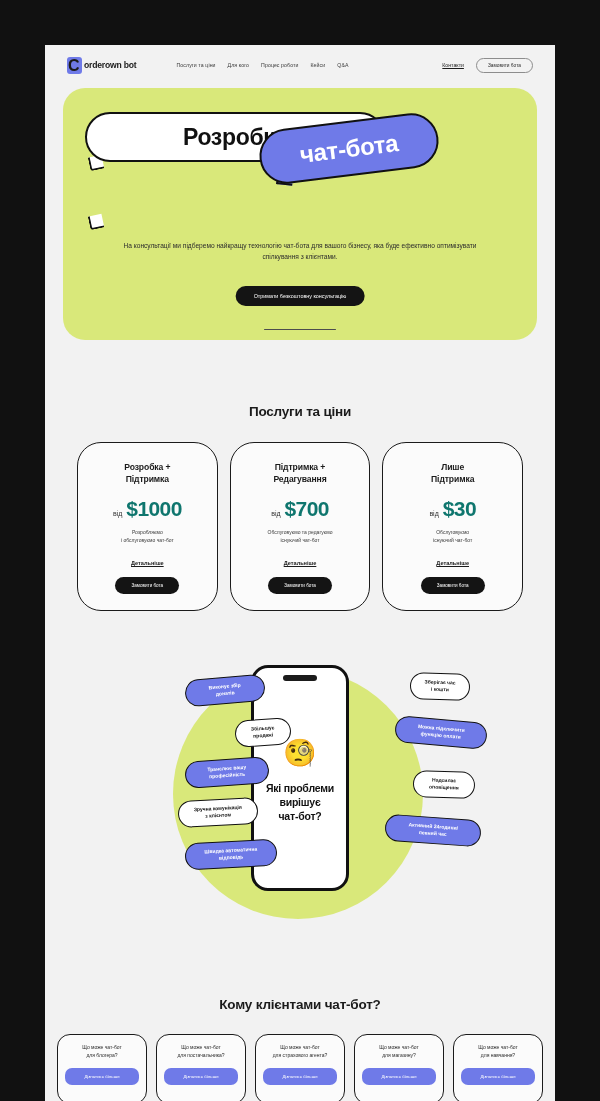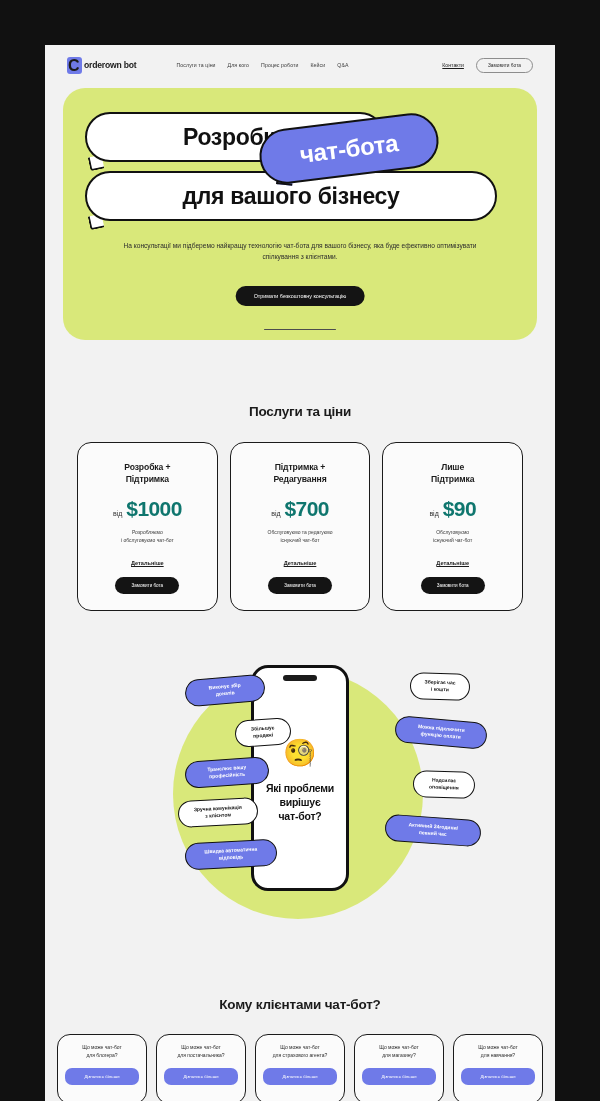--- a/index.html
+++ b/index.html
@@ -260,21 +260,21 @@
 
   .price-grid {
     display: flex;
     gap: 12px;
     padding: 23px 32px 0 32px;
   }
   .price-card {
     flex: 1 1 0;
     background: #fbfbfb;
     border: 1.1px solid #1b1b1b;
-    border-radius: 14px;
+    border-radius: 24px;
     padding: 18px 10px 16px 10px;
     display: flex;
     flex-direction: column;
     align-items: center;
     min-height: 148px;
   }
   .price-card .pc-title {
     font-size: 8.6px;
     font-weight: 700;
     color: #1b1b1b;
@@ -476,23 +476,20 @@
         <div class="bubble-line one">
           <span class="txt">Розробка</span>
         </div>
 
         <div class="badge-tail"></div>
         <div class="badge-chatbot">
           <span class="txt">чат-бота</span>
         </div>
 
         <div class="tail t2"></div>
-        <div class="bubble-line two">
-          <span class="txt">для вашого бізнесу</span>
-        </div>
       </div>
 
       <p class="hero-sub">На консультації ми підберемо найкращу технологію чат-бота для вашого бізнесу, яка буде ефективно оптимізувати спілкування з клієнтами.</p>
       <button class="btn-hero">Отримати безкоштовну консультацію</button>
       <div class="hero-divider"></div>
     </section>
 
     <section class="pricing">
       <h2 class="section-title">Послуги та ціни</h2>
       <div class="price-grid">
@@ -521,21 +518,21 @@
 існуючий чат-бот</div>
           <a href="#" class="pc-more">Детальніше</a>
           <button class="btn-order-card">Замовити бота</button>
         </div>
 
         <div class="price-card">
           <div class="pc-title" style="white-space: pre-line;">Лише
 Підтримка</div>
           <div class="price-row">
             <span class="from">від</span>
-            <span class="amount">$90</span>
+            <span class="amount">$30</span>
           </div>
           <div class="pc-desc" style="white-space: pre-line;">Обслуговуємо
 існуючий чат-бот</div>
           <a href="#" class="pc-more">Детальніше</a>
           <button class="btn-order-card">Замовити бота</button>
         </div>
 
       </div>
     </section>
 

